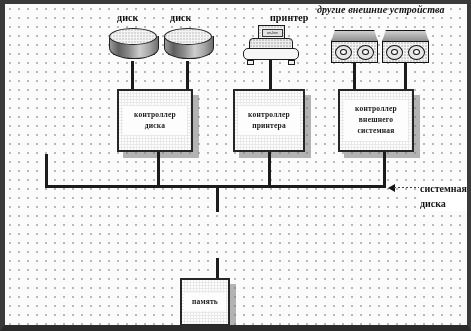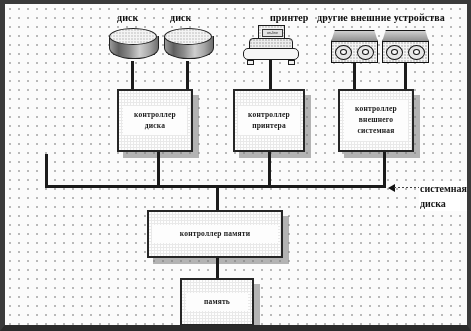--- a/index.html
+++ b/index.html
@@ -168,21 +168,21 @@
   }
 </style>
 </head>
 <body>
 
 <div id="diagram">
 
   <div class="toplabel" style="left:112px;top:8px;">диск</div>
   <div class="toplabel" style="left:165px;top:8px;">диск</div>
   <div class="toplabel" style="left:241px;top:8px;margin-left:24px;">принтер</div>
-  <div class="toplabel" style="left:312px;top:8px;">другие внешние устройства</div>
+  <div class="toplabel" style="left:312px;top:0;font-style:italic;">другие внешние устройства</div>
 
   <div class="disk" style="left:104px;top:24px;">
     <div class="side"></div>
     <div class="top"></div>
   </div>
 
   <div class="disk" style="left:159px;top:24px;">
     <div class="side"></div>
     <div class="top"></div>
   </div>
@@ -260,27 +260,22 @@
     <div class="head"></div>
     <div class="shaft"></div>
   </div>
   <div class="buslabel" style="left:414px;top:177px;">
     <span>системная</span><br>
     <span>диска</span>
   </div>
 
   <div class="vline" style="left:211px;top:181px;height:27px;"></div>
 
-  <div class="box wide" style="left:142px;top:206px;width:136px;height:48px;">
-    <div class="inner">
-      <span>контроллер памяти</span>
-    </div>
-  </div>
 
   <div class="vline" style="left:211px;top:254px;height:21px;"></div>
 
-  <div class="box" style="left:175px;top:274px;width:74px;height:48px;">
+  <div class="box" style="left:175px;top:274px;width:50px;height:48px;">
     <div class="inner">
       <span>память</span>
     </div>
   </div>
 
 </div>
 
 </body></html>

